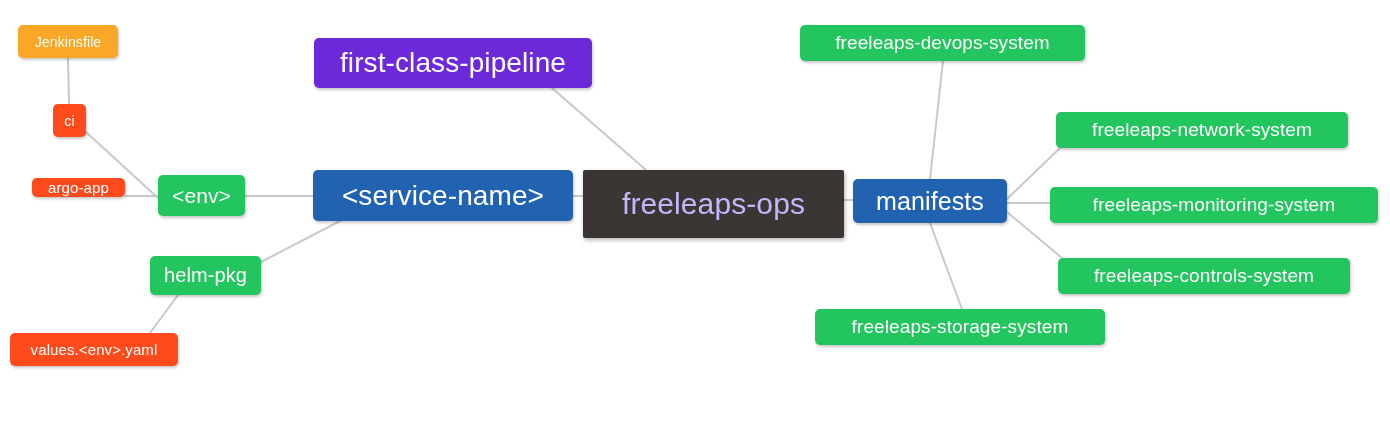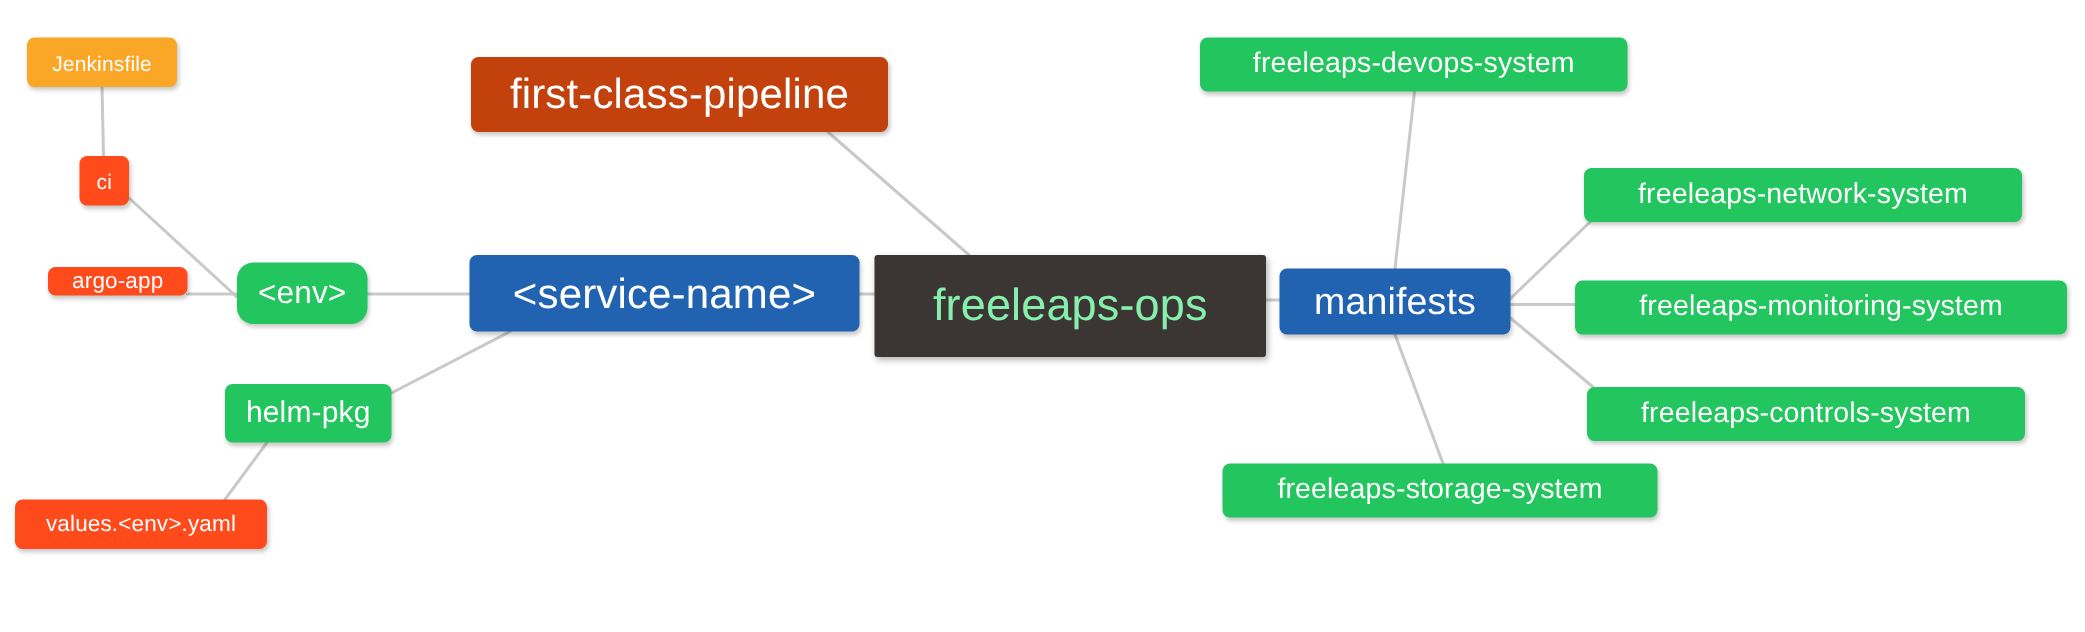--- a/index.html
+++ b/index.html
@@ -64,36 +64,36 @@
     </svg>
 <div class="node" style="left: 18px; top: 25px; width: 100px; height: 33px; background: rgb(250, 166, 39); font-size: 14px; color: rgb(255, 255, 255);">
       <span>Jenkinsfile</span>
     </div>
     <div class="node" style="left: 53px; top: 104px; width: 33px; height: 33px; background: rgb(255, 74, 28); font-size: 14px; color: rgb(255, 255, 255);">
       <span>ci</span>
     </div>
     <div class="node" style="left: 32px; top: 178px; width: 93px; height: 19px; background: rgb(255, 74, 28); font-size: 15px; color: rgb(255, 255, 255);">
       <span>argo-app</span>
     </div>
-    <div class="node" style="left: 158px; top: 175px; width: 87px; height: 41px; background: rgb(34, 197, 94); font-size: 21px; color: rgb(255, 255, 255); border-radius: 11px;">
+    <div class="node" style="left: 158px; top: 175px; width: 87px; height: 41px; background: rgb(34, 197, 94); font-size: 21px; color: rgb(255, 255, 255);">
       <span>&lt;env&gt;</span>
     </div>
     <div class="node" style="left: 150px; top: 256px; width: 111px; height: 39px; background: rgb(34, 197, 94); font-size: 20px; color: rgb(255, 255, 255);">
       <span>helm-pkg</span>
     </div>
     <div class="node" style="left: 10px; top: 333px; width: 168px; height: 33px; background: rgb(255, 74, 28); font-size: 15px; color: rgb(255, 255, 255);">
       <span>values.&lt;env&gt;.yaml</span>
     </div>
     <div class="node" style="left: 313px; top: 170px; width: 260px; height: 51px; background: rgb(33, 99, 176); font-size: 28px; color: rgb(255, 255, 255); text-align: center;">
       <span>&lt;service-name&gt;</span>
     </div>
-    <div class="node" style="left: 314px; top: 38px; width: 278px; height: 50px; background: #c2410c; font-size: 28px; color: rgb(255, 255, 255);">
+    <div class="node" style="left: 314px; top: 38px; width: 278px; height: 50px; background: #6d28d9; font-size: 28px; color: rgb(255, 255, 255);">
       <span>first-class-pipeline</span>
     </div>
-    <div class="node root" style="left: 583px; top: 170px; width: 261px; height: 68px; background: rgb(59, 54, 51); font-size: 30px; color: #86efac;">
+    <div class="node root" style="left: 583px; top: 170px; width: 261px; height: 68px; background: rgb(59, 54, 51); font-size: 30px; color: #c4b5fd;">
       <span>freeleaps-ops</span>
     </div>
     <div class="node" style="left: 853px; top: 179px; width: 154px; height: 44px; background: rgb(33, 99, 176); font-size: 25px; color: rgb(255, 255, 255);">
       <span>manifests</span>
     </div>
     <div class="node" style="left: 800px; top: 25px; width: 285px; height: 36px; background: rgb(34, 197, 94); font-size: 19px; color: rgb(255, 255, 255);">
       <span>freeleaps-devops-system</span>
     </div>
     <div class="node" style="left: 1050px; top: 187px; width: 328px; height: 36px; background: rgb(34, 197, 94); font-size: 19px; color: rgb(255, 255, 255);">
       <span>freeleaps-monitoring-system</span>

